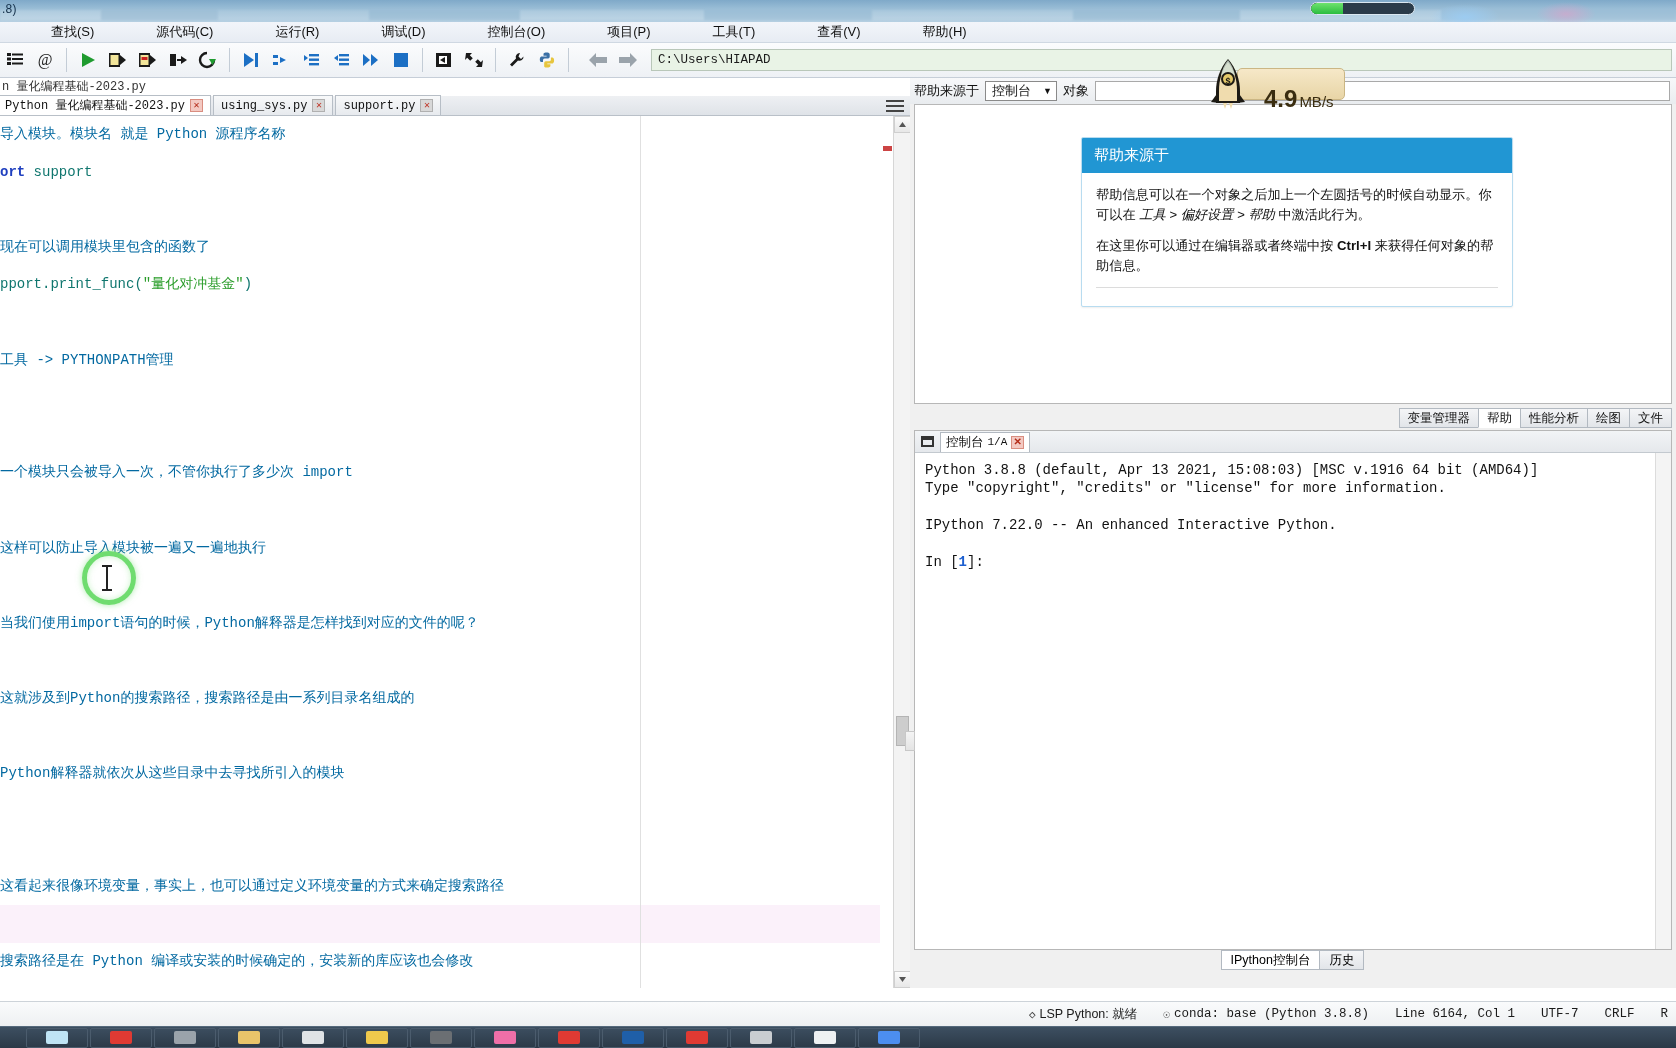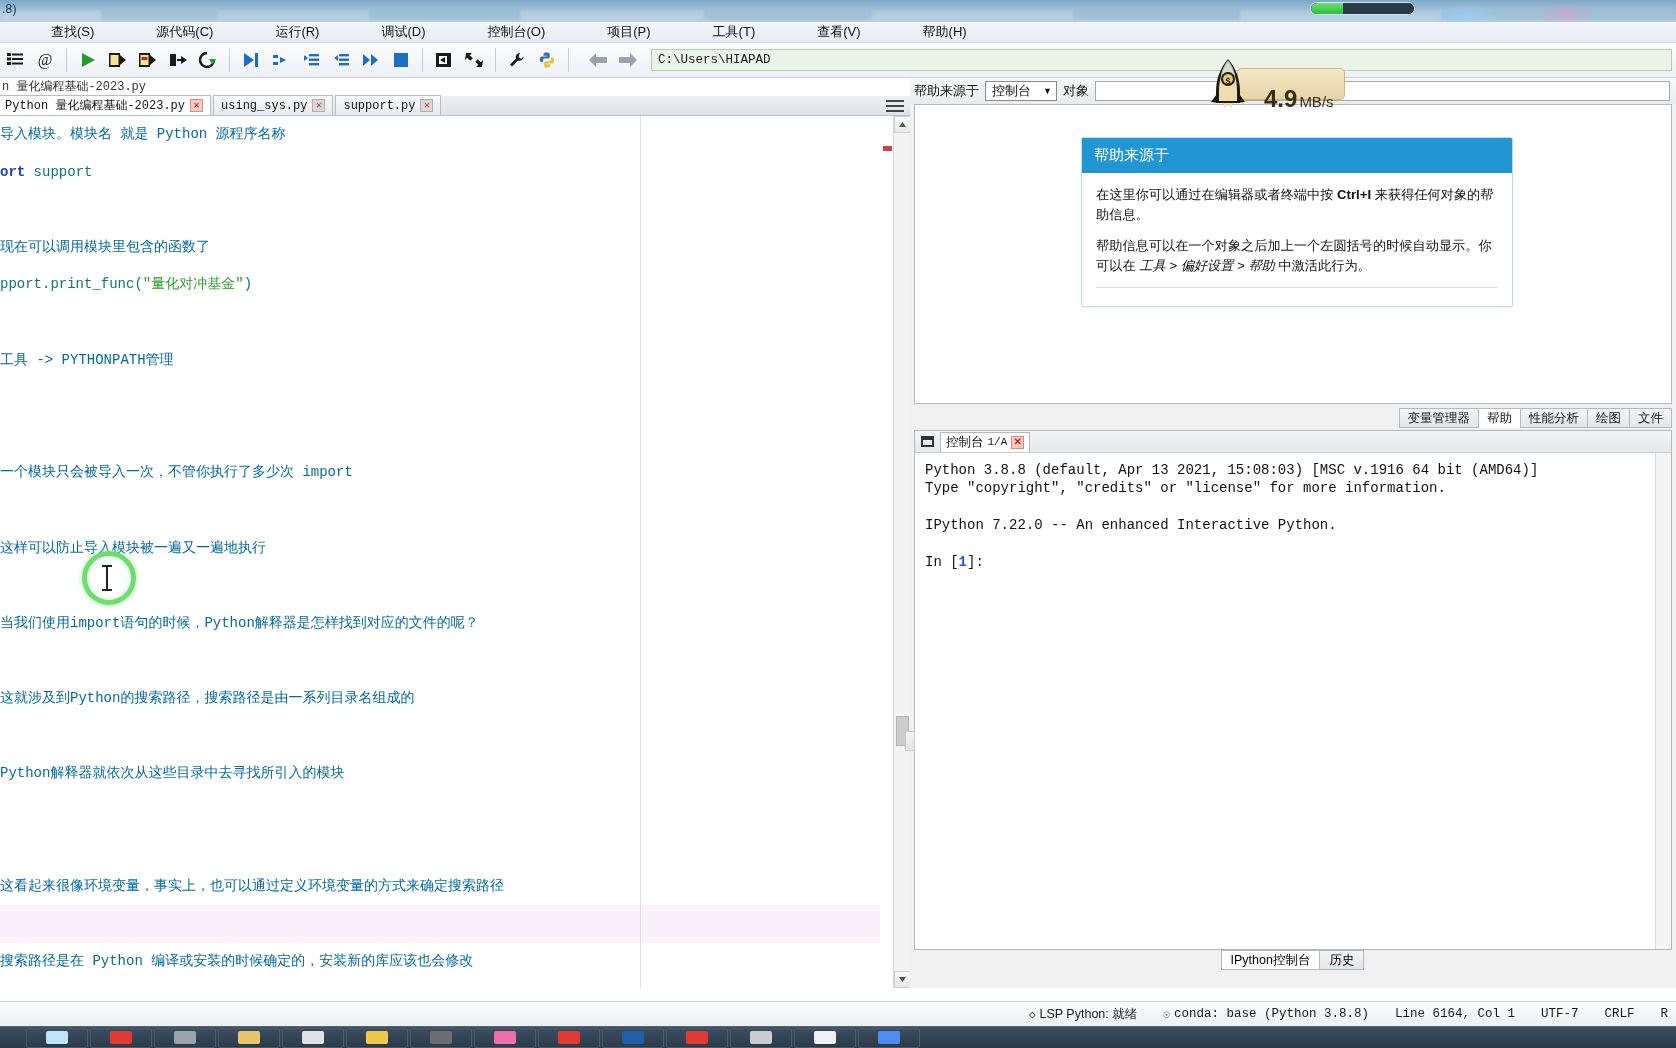--- a/index.html
+++ b/index.html
@@ -539,24 +539,24 @@
       </div>
       <span>对象</span>
       <div class="obj-input"></div>
     </div>
 
     <div class="help-body">
       <div class="help-card">
         <div class="help-card-title">帮助来源于</div>
         <div class="help-card-body">
           <p>
-            <span>在这里你可以通过在编辑器或者终端中按 </span><span class="kbd">Ctrl+I</span><span> 来获得任何对象的帮助信息。</span>
+            <span>帮助信息可以在一个对象之后加上一个左圆括号的时候自动显示。你可以在 </span><span class="pathit">工具 &gt; 偏好设置 &gt; 帮助</span><span> 中激活此行为。</span>
           </p>
           <p>
-            <span>帮助信息可以在一个对象之后加上一个左圆括号的时候自动显示。你可以在 </span><span class="pathit">工具 &gt; 偏好设置 &gt; 帮助</span><span> 中激活此行为。</span>
+            <span>在这里你可以通过在编辑器或者终端中按 </span><span class="kbd">Ctrl+I</span><span> 来获得任何对象的帮助信息。</span>
           </p>
           <div class="help-divider"></div>
         </div>
       </div>
     </div>
 
     <div class="pane-tabs">
       <div class="ptab">变量管理器</div>
       <div class="ptab active">帮助</div>
       <div class="ptab">性能分析</div>

